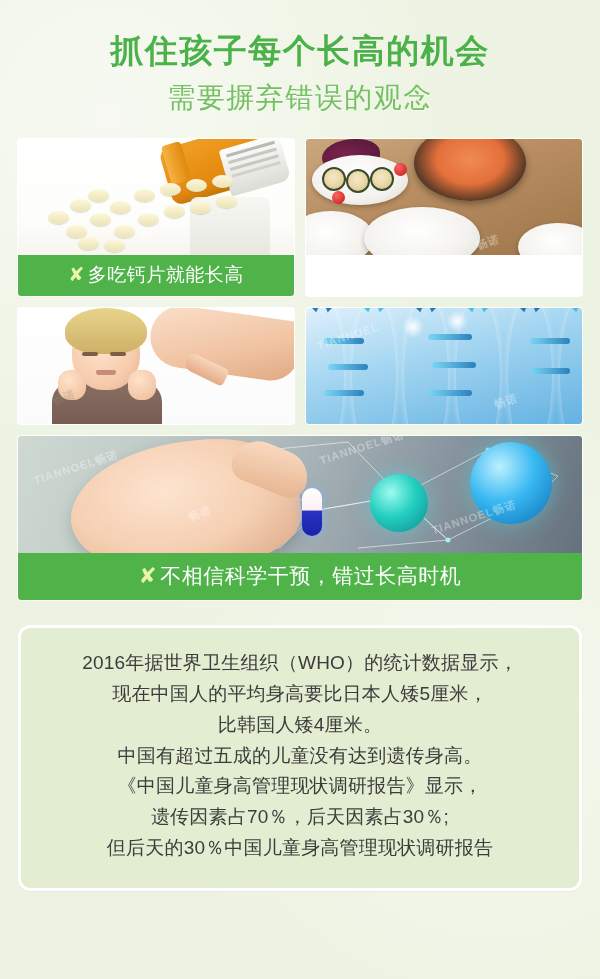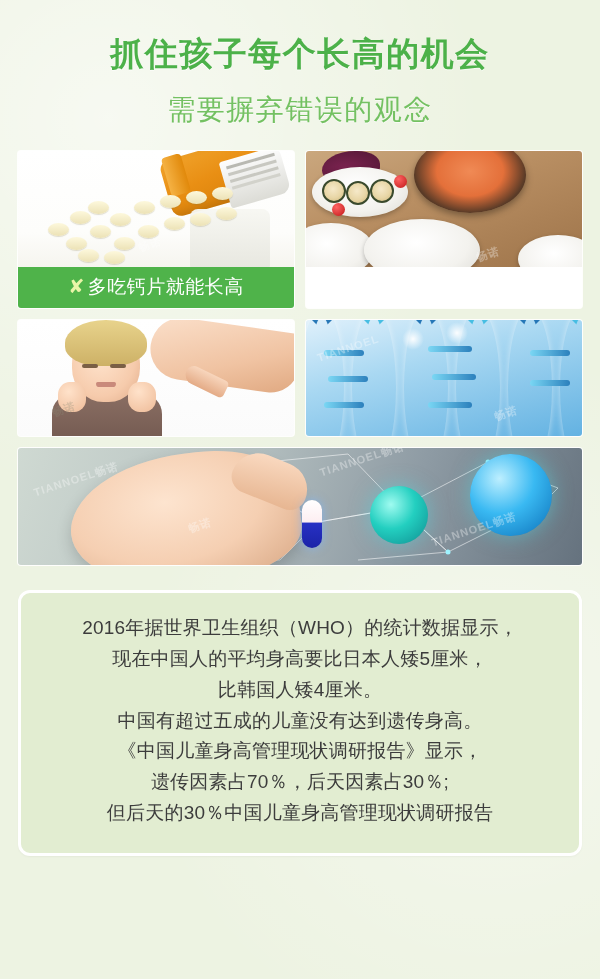--- a/index.html
+++ b/index.html
@@ -36,23 +36,24 @@
     padding-top: 34px;
     text-align: center;
   }
   .title-main {
     font-size: 33px;
     font-weight: bold;
     color: #4cb149;
     letter-spacing: 1.5px;
     line-height: 1.22;
     text-shadow: 0 1px 0 rgba(255,255,255,.6);
+    font-family: Liberation Mono, monospace;
   }
   .title-sub {
-    margin-top: 19px;
+    margin-top: 7px;
     font-size: 28px;
     color: #74c162;
     letter-spacing: 1.5px;
     line-height: 1.22;
     text-shadow: 0 1px 0 rgba(255,255,255,.6);
   }
 
   
   .grid {
     margin-top: 24px;
@@ -415,20 +416,23 @@
         <div class="palm"></div>
         <div class="thumb"></div>
         <div class="capsule"></div>
         <div class="sphere teal"></div>
         <div class="sphere blue"></div>
         <div class="wm" style="left:14px;top:24px;">TIANNOEL畅诺</div>
         <div class="wm" style="left:300px;top:4px;">TIANNOEL畅诺</div>
         <div class="wm" style="left:412px;top:74px;">TIANNOEL畅诺</div>
         <div class="wm" style="left:170px;top:70px;">畅诺</div>
       </div>
+      <div class="caption">
+        <span class="xmark">✘</span><span>不相信科学干预，错过长高时机</span>
+      </div>
     </div>
 
   </div>
 
   <div class="copybox">
     <p>2016年据世界卫生组织（WHO）的统计数据显示，</p>
     <p>现在中国人的平均身高要比日本人矮5厘米，</p>
     <p>比韩国人矮4厘米。</p>
     <p>中国有超过五成的儿童没有达到遗传身高。</p>
     <p>《中国儿童身高管理现状调研报告》显示，</p>

